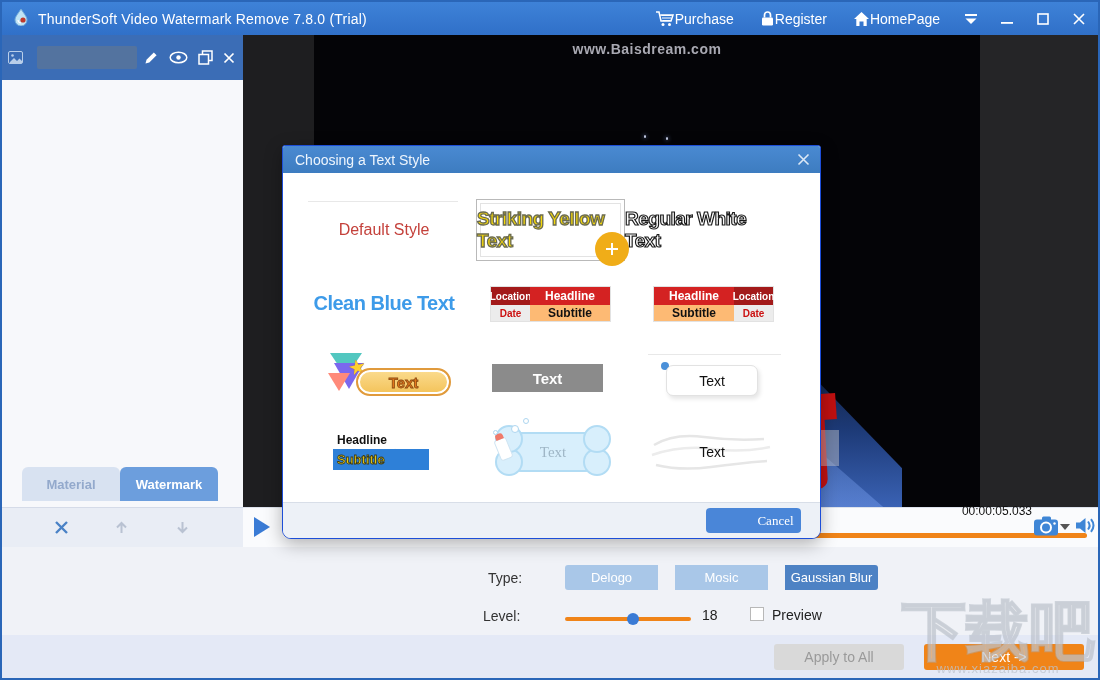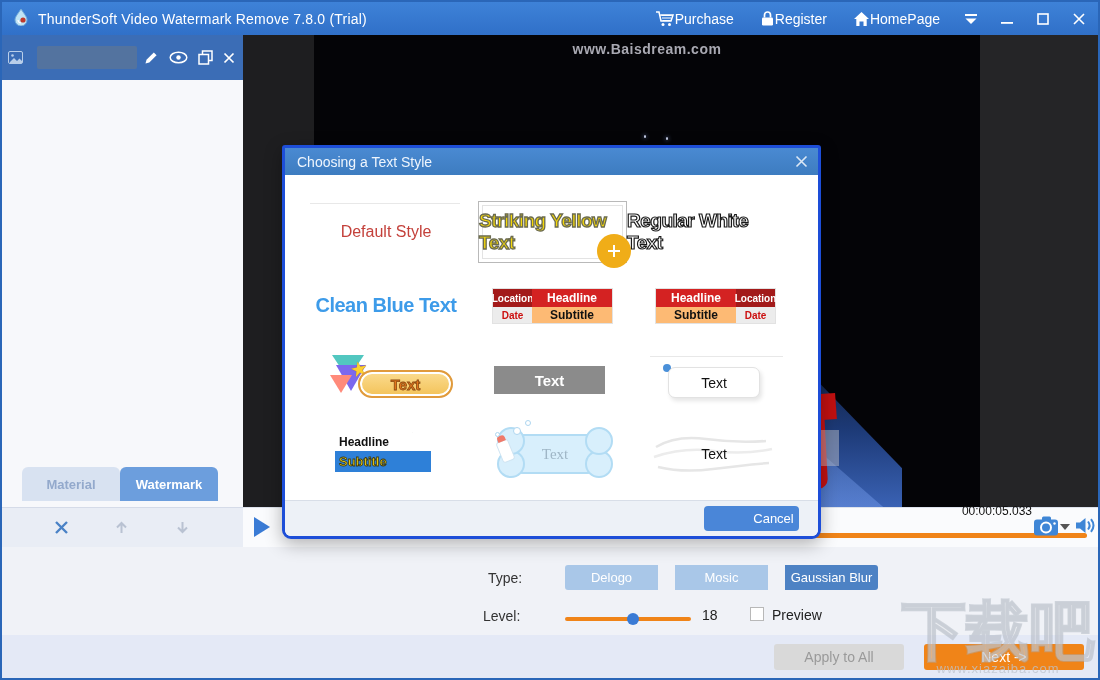--- a/index.html
+++ b/index.html
@@ -86,30 +86,30 @@
   .lvl-val { position:absolute; left:700px; top:60px; font-size:14px; color:#222; }
   .chk { position:absolute; left:748px; top:60px; width:14px; height:14px; background:#fff; border:1px solid #b8b8b8; }
   .chk-lbl { position:absolute; left:770px; top:60px; font-size:14px; color:#222; }
   .btn-apply { position:absolute; left:772px; top:9px; width:130px; height:26px; background:#d9d9d9;
                border:none; border-radius:3px; color:#9a9a9a; font-size:14px; font-family:inherit; }
   .btn-next { position:absolute; left:922px; top:9px; width:160px; height:26px; background:#f08418;
               border:none; border-radius:3px; color:#fff; font-size:14px; font-family:inherit; }
 
   
   .dialog { position:absolute; left:280px; top:143px; width:539px; height:394px; z-index:10;
-            border:3px solid #1d4ed8; border-radius:3px 3px 9px 9px;
+            border:1px solid #1d4ed8; border-radius:3px 3px 9px 9px;
             box-shadow:0 5px 18px rgba(0,0,0,.3); background:#fff; overflow:hidden; }
   .dlg-head { position:absolute; left:0; top:0; width:100%; height:27px;
               background:linear-gradient(#4a8ad2,#3d7cc0); display:flex; align-items:center; }
   .dlg-head .t { color:#eef5fd; font-size:14px; margin-left:12px; }
   .dlg-close { position:absolute; right:10px; top:7px; cursor:default; }
   .dlg-foot { position:absolute; left:0; bottom:0; width:100%; height:36px; background:#edf1f7;
               border-top:1px solid #d8dee8; }
   .btn-cancel { position:absolute; right:19px; top:5px; width:95px; height:25px; background:#4a86d8;
-                border:none; border-radius:4px; color:#fff; font-size:13px; font-family:Liberation Sans, sans-serif;padding-left:44px; }
+                border:none; border-radius:4px; color:#fff; font-size:13px; font-family:Liberation Serif, serif;padding-left:44px; }
   .card { position:absolute; display:flex; align-items:center; justify-content:center; }
 
   .sep-line { position:absolute; height:1px; background:#e8e8e8; }
   .st-default { color:#c4413b; font-size:16px; }
   .sel-card { position:absolute; left:193px; top:53px; width:149px; height:62px; background:#fff;
               border:1px solid #b9b9b9; box-shadow:inset 0 0 0 3px #fff, inset 0 0 0 4px #e3e3e3;
               display:flex; align-items:center; justify-content:center; }
   .st-yellow { color:#f5d80a; font-size:19px; font-weight:bold; -webkit-text-stroke:1.3px #6b6b50;
                letter-spacing:-.5px; }
   .plus-badge { position:absolute; right:-5px; bottom:-6px; width:34px; height:34px; border-radius:50%;

